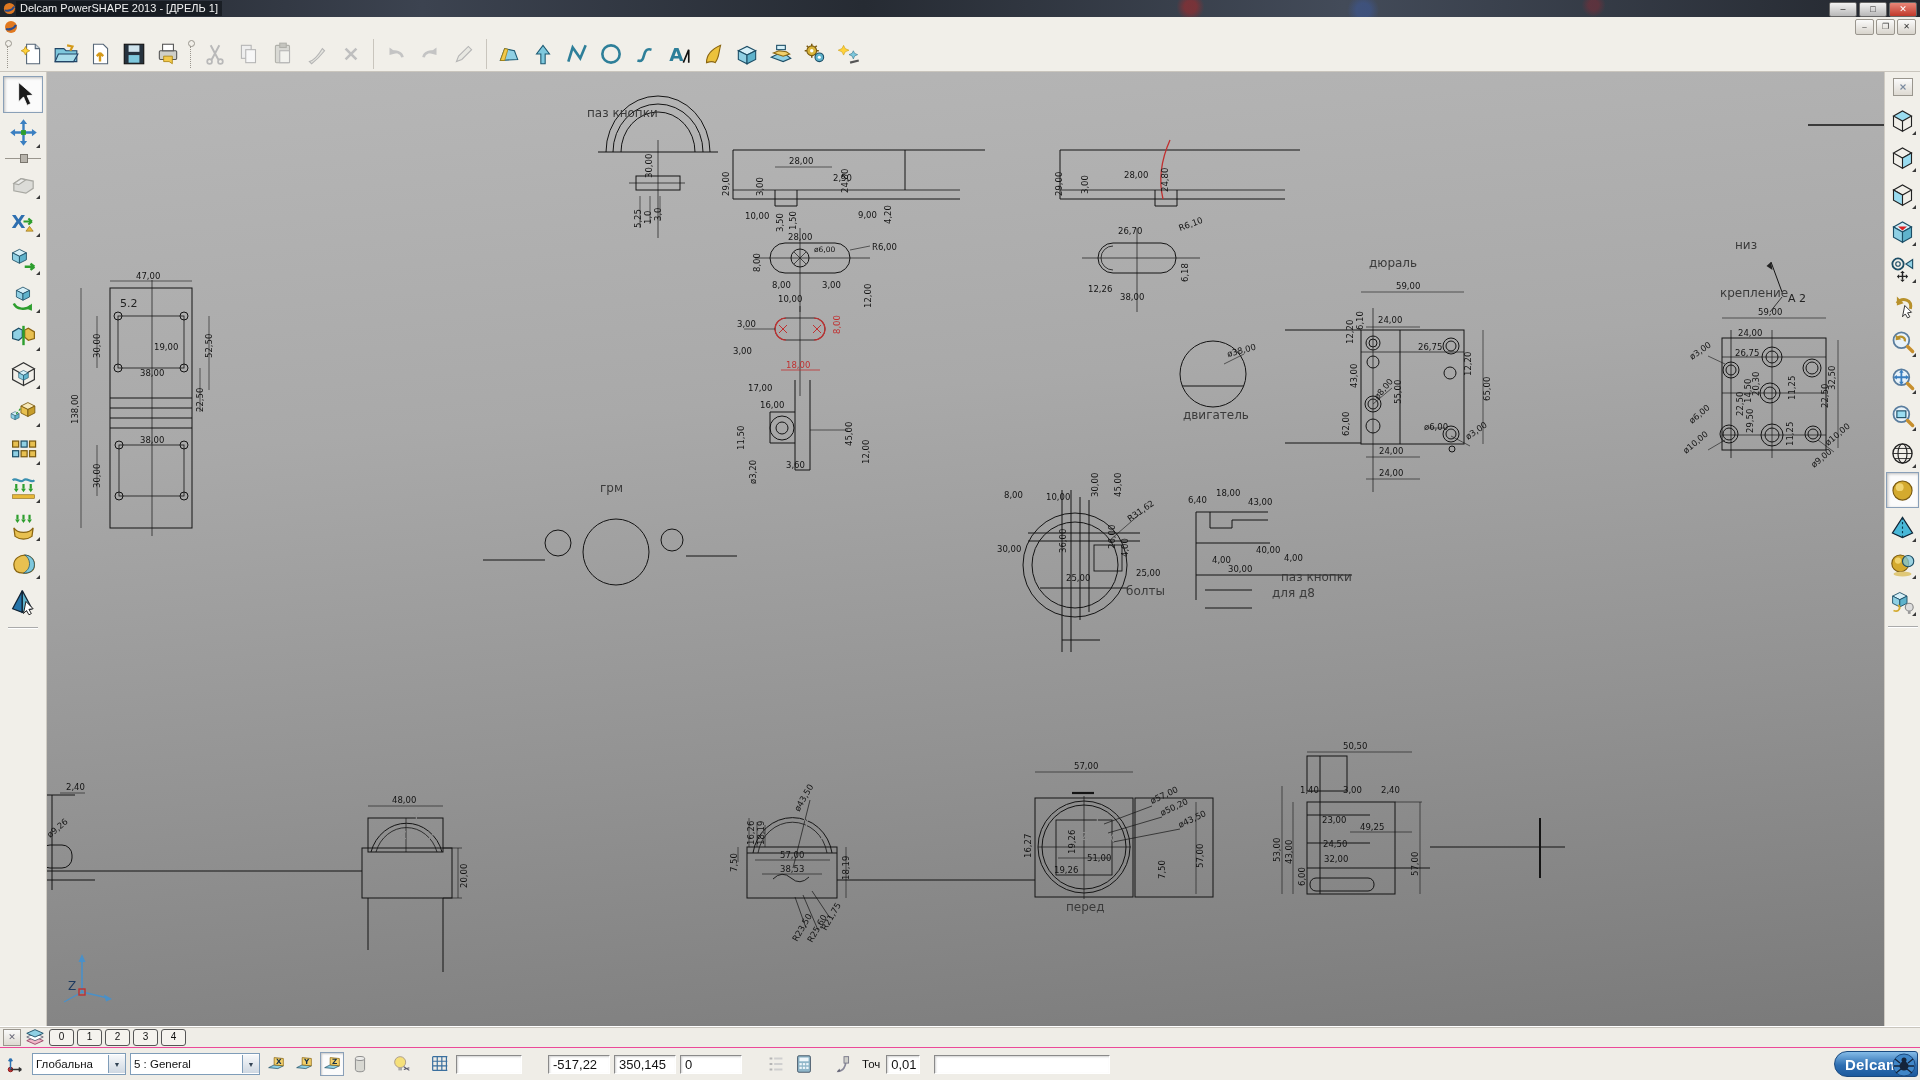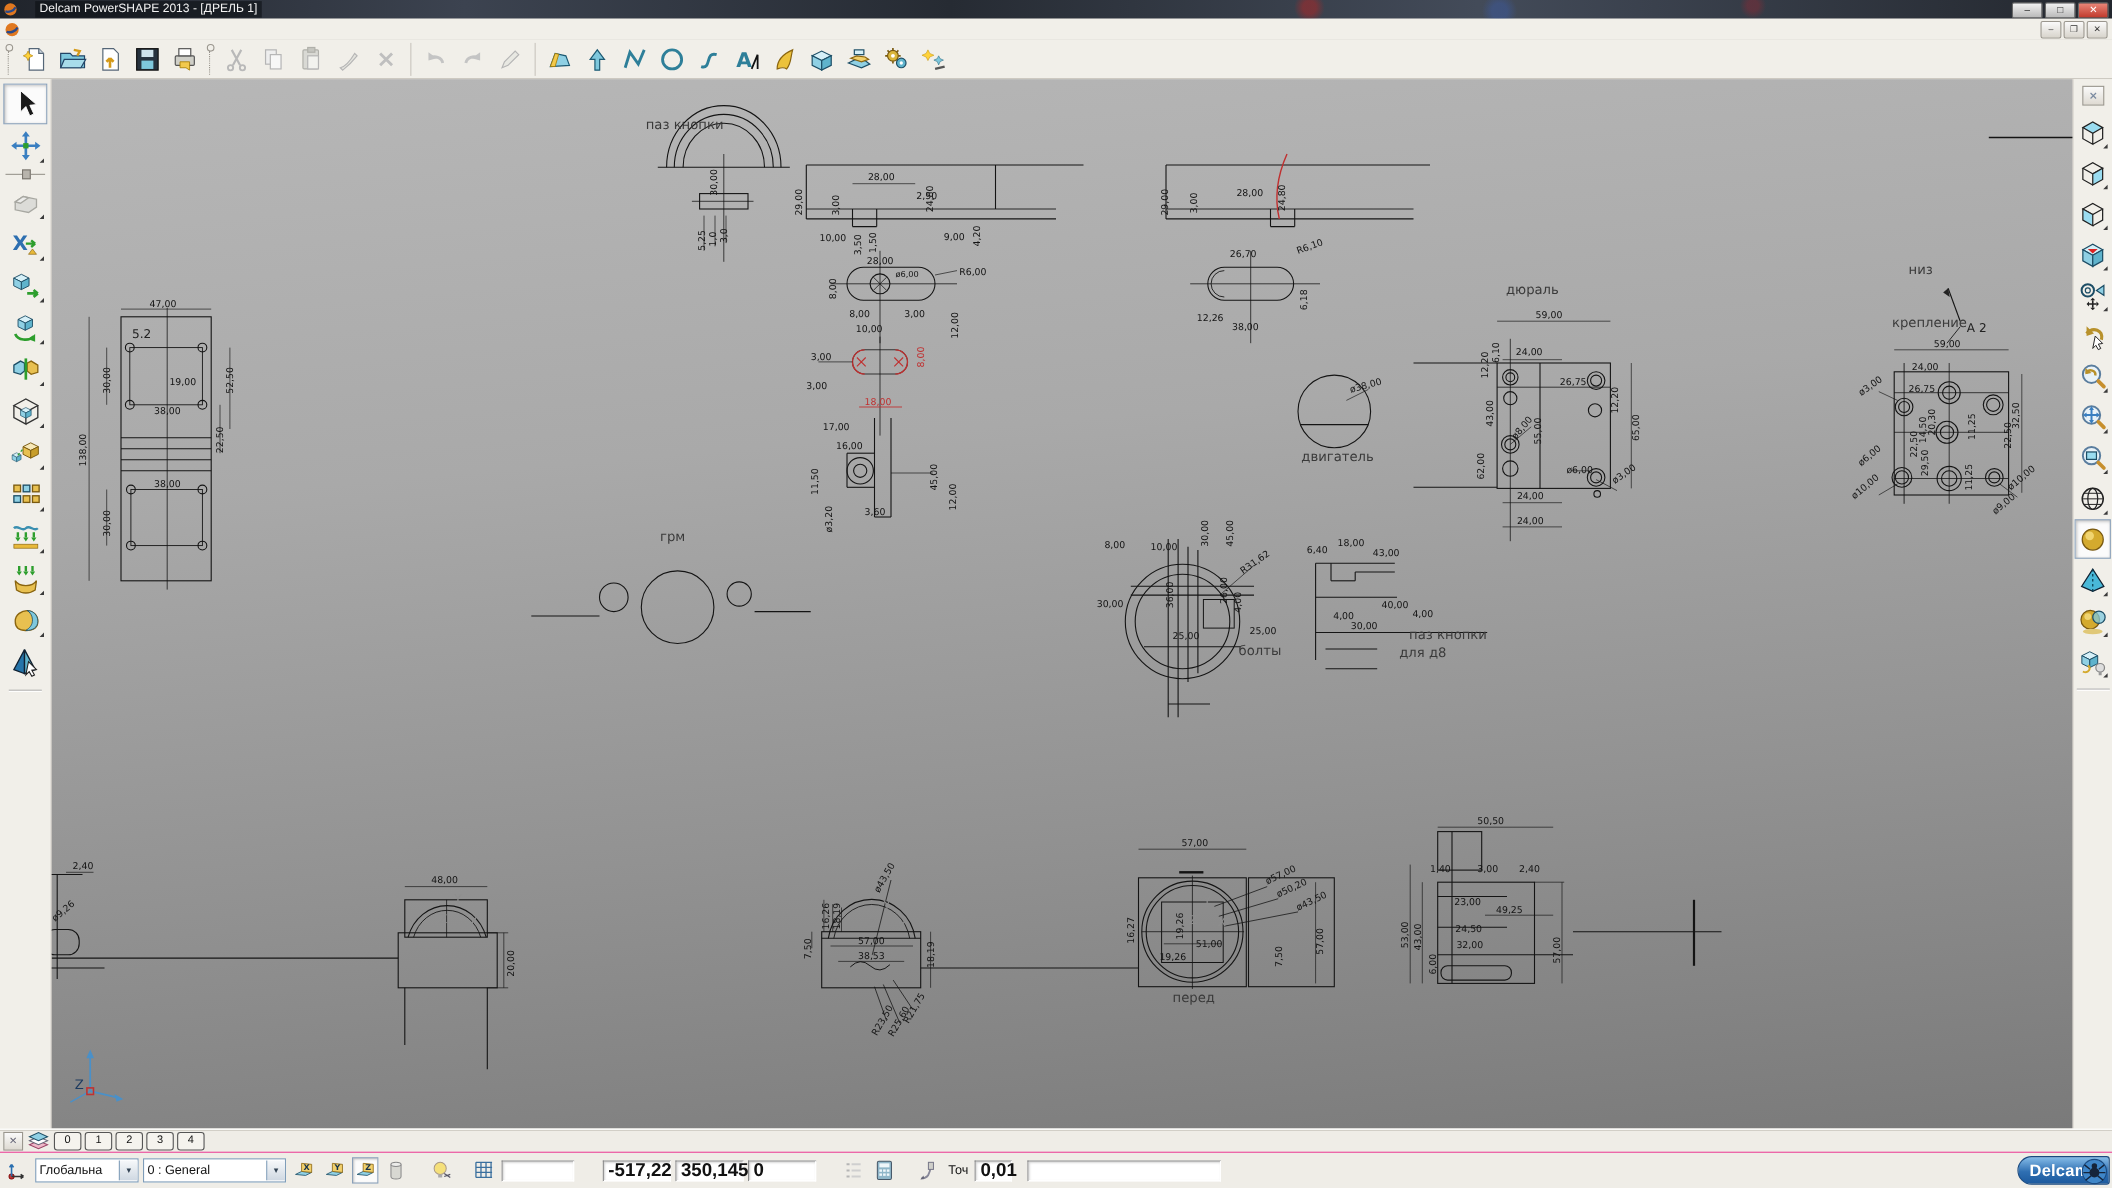--- a/index.html
+++ b/index.html
@@ -7,21 +7,21 @@
   #app{position:relative;width:1920px;height:1080px;background:#efede7;}
 
   
   .titlebar{position:absolute;left:0;top:0;width:1920px;height:17px;
     background:
       radial-gradient(circle at 62% 40%, rgba(170,40,40,.55) 0 6px, transparent 14px),
       radial-gradient(circle at 71% 60%, rgba(60,90,160,.5) 0 7px, transparent 16px),
       radial-gradient(circle at 83% 30%, rgba(150,40,50,.4) 0 5px, transparent 12px),
       linear-gradient(90deg,#20242b,#3c4350 22%,#262b33 45%,#434b59 70%,#23272e);
     color:#f2f2f2;font-size:11px;display:flex;align-items:center;}
-  .titlebar .title{margin-left:16px;padding:0 4px;background:rgba(10,12,16,.55);height:15px;line-height:15px;}
+  .titlebar .title{margin-left:0;padding:0 4px;background:rgba(10,12,16,.55);height:15px;line-height:15px;}
   .wbtns{position:absolute;right:3px;top:2px;display:flex;gap:2px;}
   .wbtn{width:26px;height:13px;font-size:9px;line-height:12px;text-align:center;color:#222;
     background:linear-gradient(#f2f2f2,#b8b8b8);border:1px solid #666;border-radius:2px;}
   .wbtn.close{background:linear-gradient(#e98779,#c0392b);color:#fff;}
 
   
   .menubar{position:absolute;left:0;top:17px;width:1920px;height:19px;background:#f1efe9;
     border-bottom:1px solid #d4d0c8;display:flex;align-items:center;font-size:12px;color:#1a1a1a;}
   .menubar .mitem{padding:1px 9px;cursor:default;}
   .mini-wbtns{position:absolute;right:4px;top:2px;display:flex;gap:2px;}
@@ -72,21 +72,21 @@
   
   .statusbar{position:absolute;left:0;top:1047px;width:1920px;height:33px;background:#efede7;
     border-top:1px solid #ec4899;display:flex;align-items:center;gap:4px;padding-left:4px;box-sizing:border-box;font-size:12px;}
   .sb-ico{width:24px;height:24px;display:flex;align-items:center;justify-content:center;position:relative;}
   .sb-ico.pressed{background:#fbfbfb;border:1px solid #8aa0b8;box-shadow:inset 1px 1px 2px rgba(0,0,0,.2);box-sizing:border-box;}
   .combo{height:20px;background:#fff;border:1px solid #7f9db9;display:flex;align-items:center;font-size:11.5px;color:#111;}
   .combo .cv{padding:0 3px;overflow:hidden;white-space:nowrap;flex:1;}
   .combo .ca{width:16px;height:18px;background:linear-gradient(#f6f8fa,#cfd8e2);border-left:1px solid #7f9db9;
     display:flex;align-items:center;justify-content:center;font-size:7px;color:#345;}
   .sfield{height:19px;background:#fff;border:1px solid #8a8a8a;border-right-color:#fff;border-bottom-color:#fff;
-    box-shadow:inset 1px 1px 2px rgba(0,0,0,.18);font-size:17px;color:#111;display:flex;align-items:center;padding:0 4px;box-sizing:border-box;font-weight:bold;}
+    box-shadow:inset 1px 1px 2px rgba(0,0,0,.18);font-size:13px;color:#111;display:flex;align-items:center;padding:0 4px;box-sizing:border-box;}
   .sb-label{font-size:11.5px;color:#111;margin:0 2px;}
   .delcam{position:absolute;right:2px;top:3px;width:84px;height:26px;border-radius:13px 3px 3px 13px;
     background:linear-gradient(#85bce8,#2f6fb2 55%,#1d5a9e);display:flex;align-items:center;justify-content:flex-start;
     padding-left:10px;box-sizing:border-box;border:1px solid #1a4a80;}
   .delcam .dtext{color:#fff;font-size:15px;font-weight:bold;letter-spacing:.2px;}
   .delcam .spider{position:absolute;right:1px;top:1px;}
 </style>
 </head>
 <body>
 
@@ -979,21 +979,21 @@
           <circle cx="6" cy="18" r="2.5" fill="#c33" stroke="#811"></circle>
           <path d="M6 18V6m0 0L4 9m2-3l2 3" stroke="#2a6fb0" stroke-width="1.6" fill="none"></path>
           <path d="M6 18h12m0 0l-3-2m3 2l-3 2" stroke="#333" stroke-width="1.6" fill="none"></path>
         </svg>
       </span>
     <div class="combo" style="width:92px;">
       <span class="cv">Глобальна</span>
       <span class="ca">▼</span>
     </div>
     <div class="combo" style="width:128px;">
-      <span class="cv">0  : General</span>
+      <span class="cv">5  : General</span>
       <span class="ca">▼</span>
     </div>
     <span class="sb-ico">
         <svg viewBox="0 0 24 24" width="22" height="22">
           <path d="M4 16l6-3 10 1-6 3z" fill="#8fd0e4" stroke="#1d4e66" stroke-width=".8"></path>
           <path d="M10 13V5l10 1v8z" fill="#f2d06b" stroke="#8a6510" stroke-width=".8"></path>
           <text x="12" y="12" font-size="8" font-weight="bold" fill="#16324a" font-family="DejaVu Sans,sans-serif">X</text>
         </svg>
       </span>
     <span class="sb-ico">

